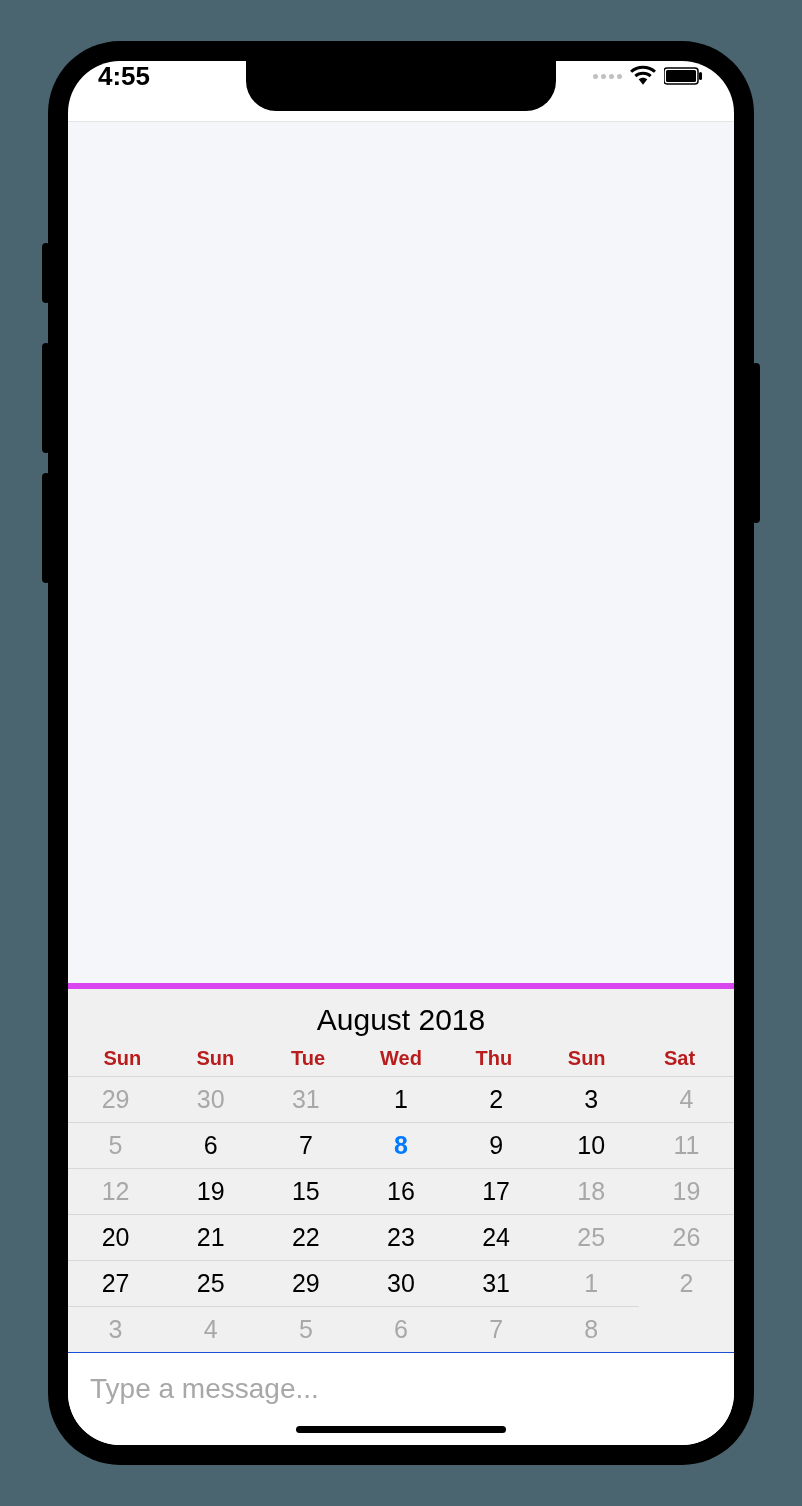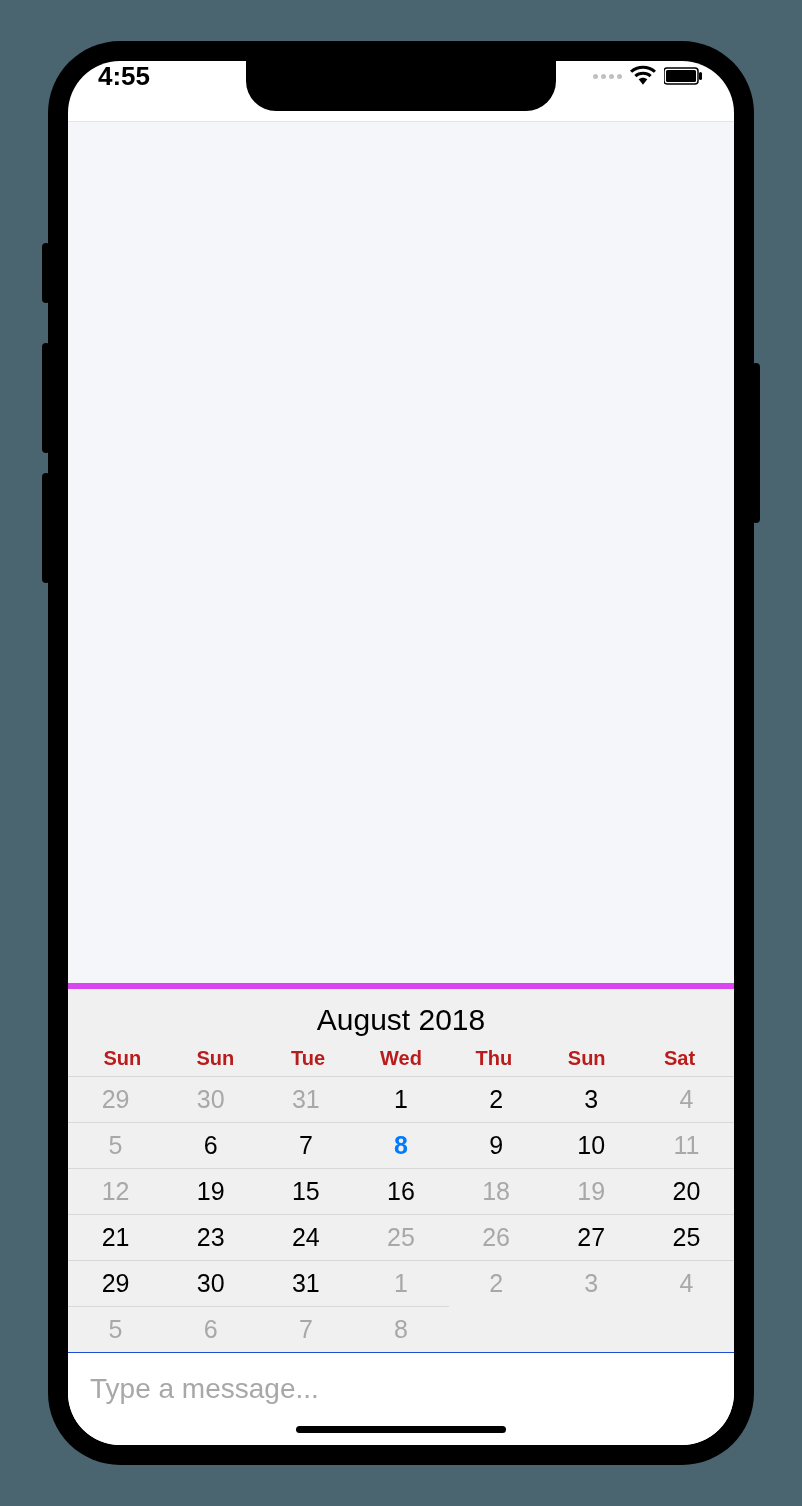--- a/index.html
+++ b/index.html
@@ -218,24 +218,26 @@
           <div class="day-cell">6</div>
           <div class="day-cell">7</div>
           <div class="day-cell today">8</div>
           <div class="day-cell">9</div>
           <div class="day-cell">10</div>
           <div class="day-cell muted">11</div>
           <div class="day-cell muted">12</div>
           <div class="day-cell">19</div>
           <div class="day-cell">15</div>
           <div class="day-cell">16</div>
+          <div class="day-cell">17</div>
           <div class="day-cell muted">18</div>
           <div class="day-cell muted">19</div>
           <div class="day-cell">20</div>
           <div class="day-cell">21</div>
+          <div class="day-cell">22</div>
           <div class="day-cell">23</div>
           <div class="day-cell">24</div>
           <div class="day-cell muted">25</div>
           <div class="day-cell muted">26</div>
           <div class="day-cell">27</div>
           <div class="day-cell">25</div>
           <div class="day-cell">29</div>
           <div class="day-cell">30</div>
           <div class="day-cell">31</div>
           <div class="day-cell muted">1</div>

